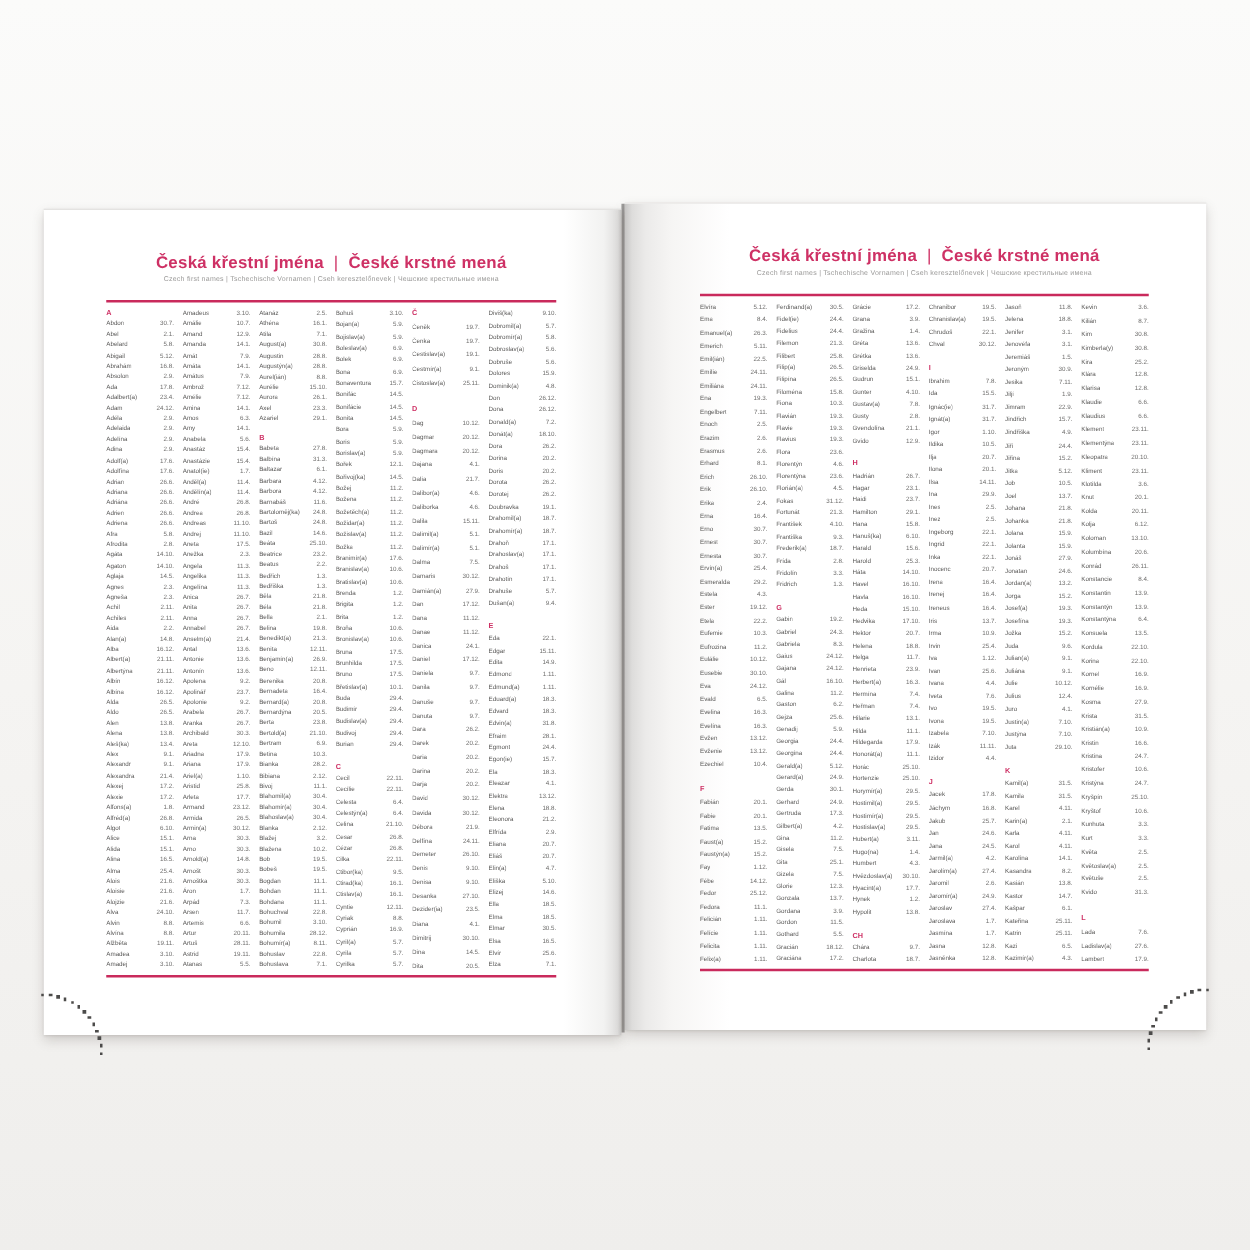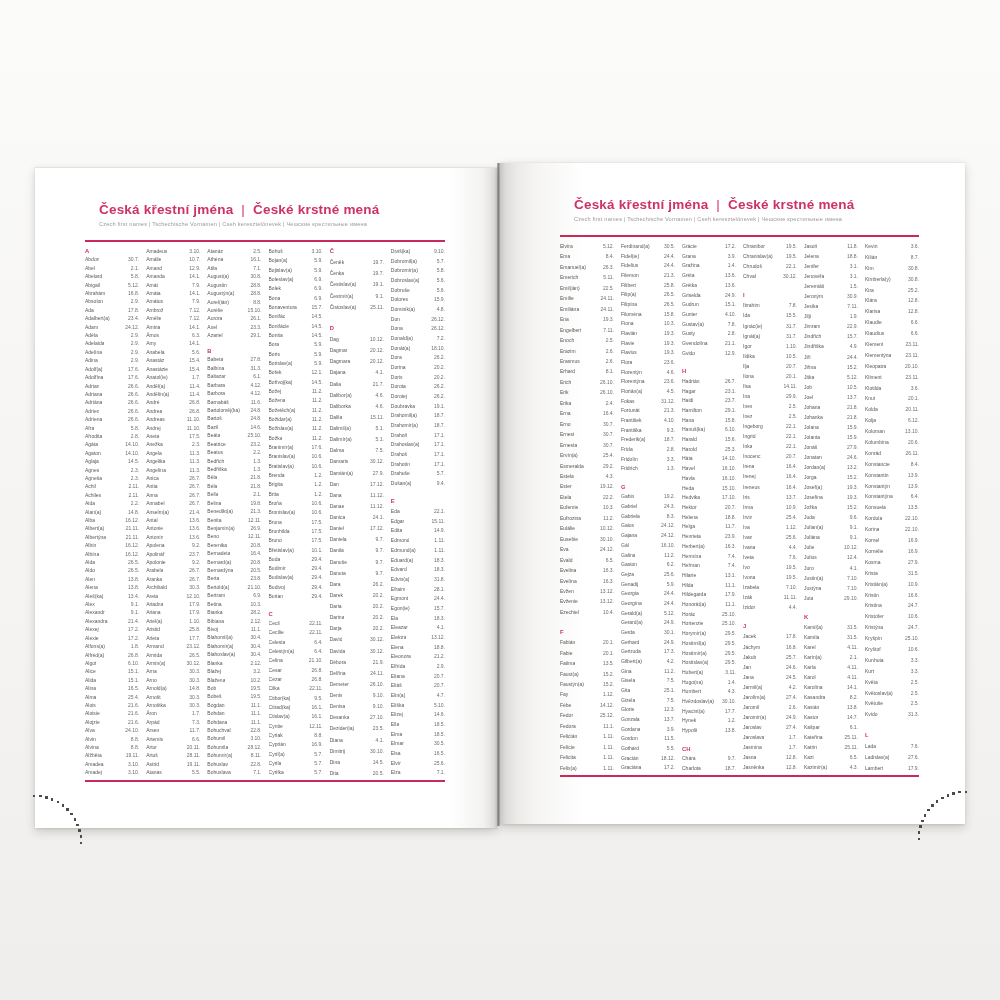--- a/index.html
+++ b/index.html
@@ -22,21 +22,21 @@
     background:linear-gradient(to right,#c6c5c4 0%,#dddcdb 1.2%,#ebeae9 3.5%,#f6f5f4 8%,#ffffff 18%,#ffffff 100%);
     box-shadow:0 4px 9px rgba(80,75,70,.22), 0 1px 2px rgba(80,75,70,.15);
     border-top:1px solid #e9e8e6;
   }
   .spine-gap{
     position:absolute;left:497px;top:163px;width:3px;height:663px;
     background:linear-gradient(to right,#b9b8b7,#8f8e8d 50%,#cfcecd);
   }
   .content{position:absolute;left:50px;right:52px;top:0;bottom:0;}
   .page-right .content{left:60px;right:46px;}
-  .head{position:absolute;left:14px;right:0;top:34px;text-align:left;}
+  .head{position:absolute;left:0;right:0;top:34px;text-align:center;}
   .title{font-size:13.5px;font-weight:bold;letter-spacing:.2px;}
   .title .divider{font-weight:normal;padding:0 4px;}
   .subtitle{margin-top:4px;font-size:5.6px;color:#9b9a99;letter-spacing:.2px;}
   .rule{position:absolute;left:0;right:0;height:2px;}
   .rule-top{top:72px;}
   .rule-bottom{top:612px;}
   .cols{
     position:absolute;left:0;right:0;top:80px;height:528px;
     display:flex;gap:7px;
   }

